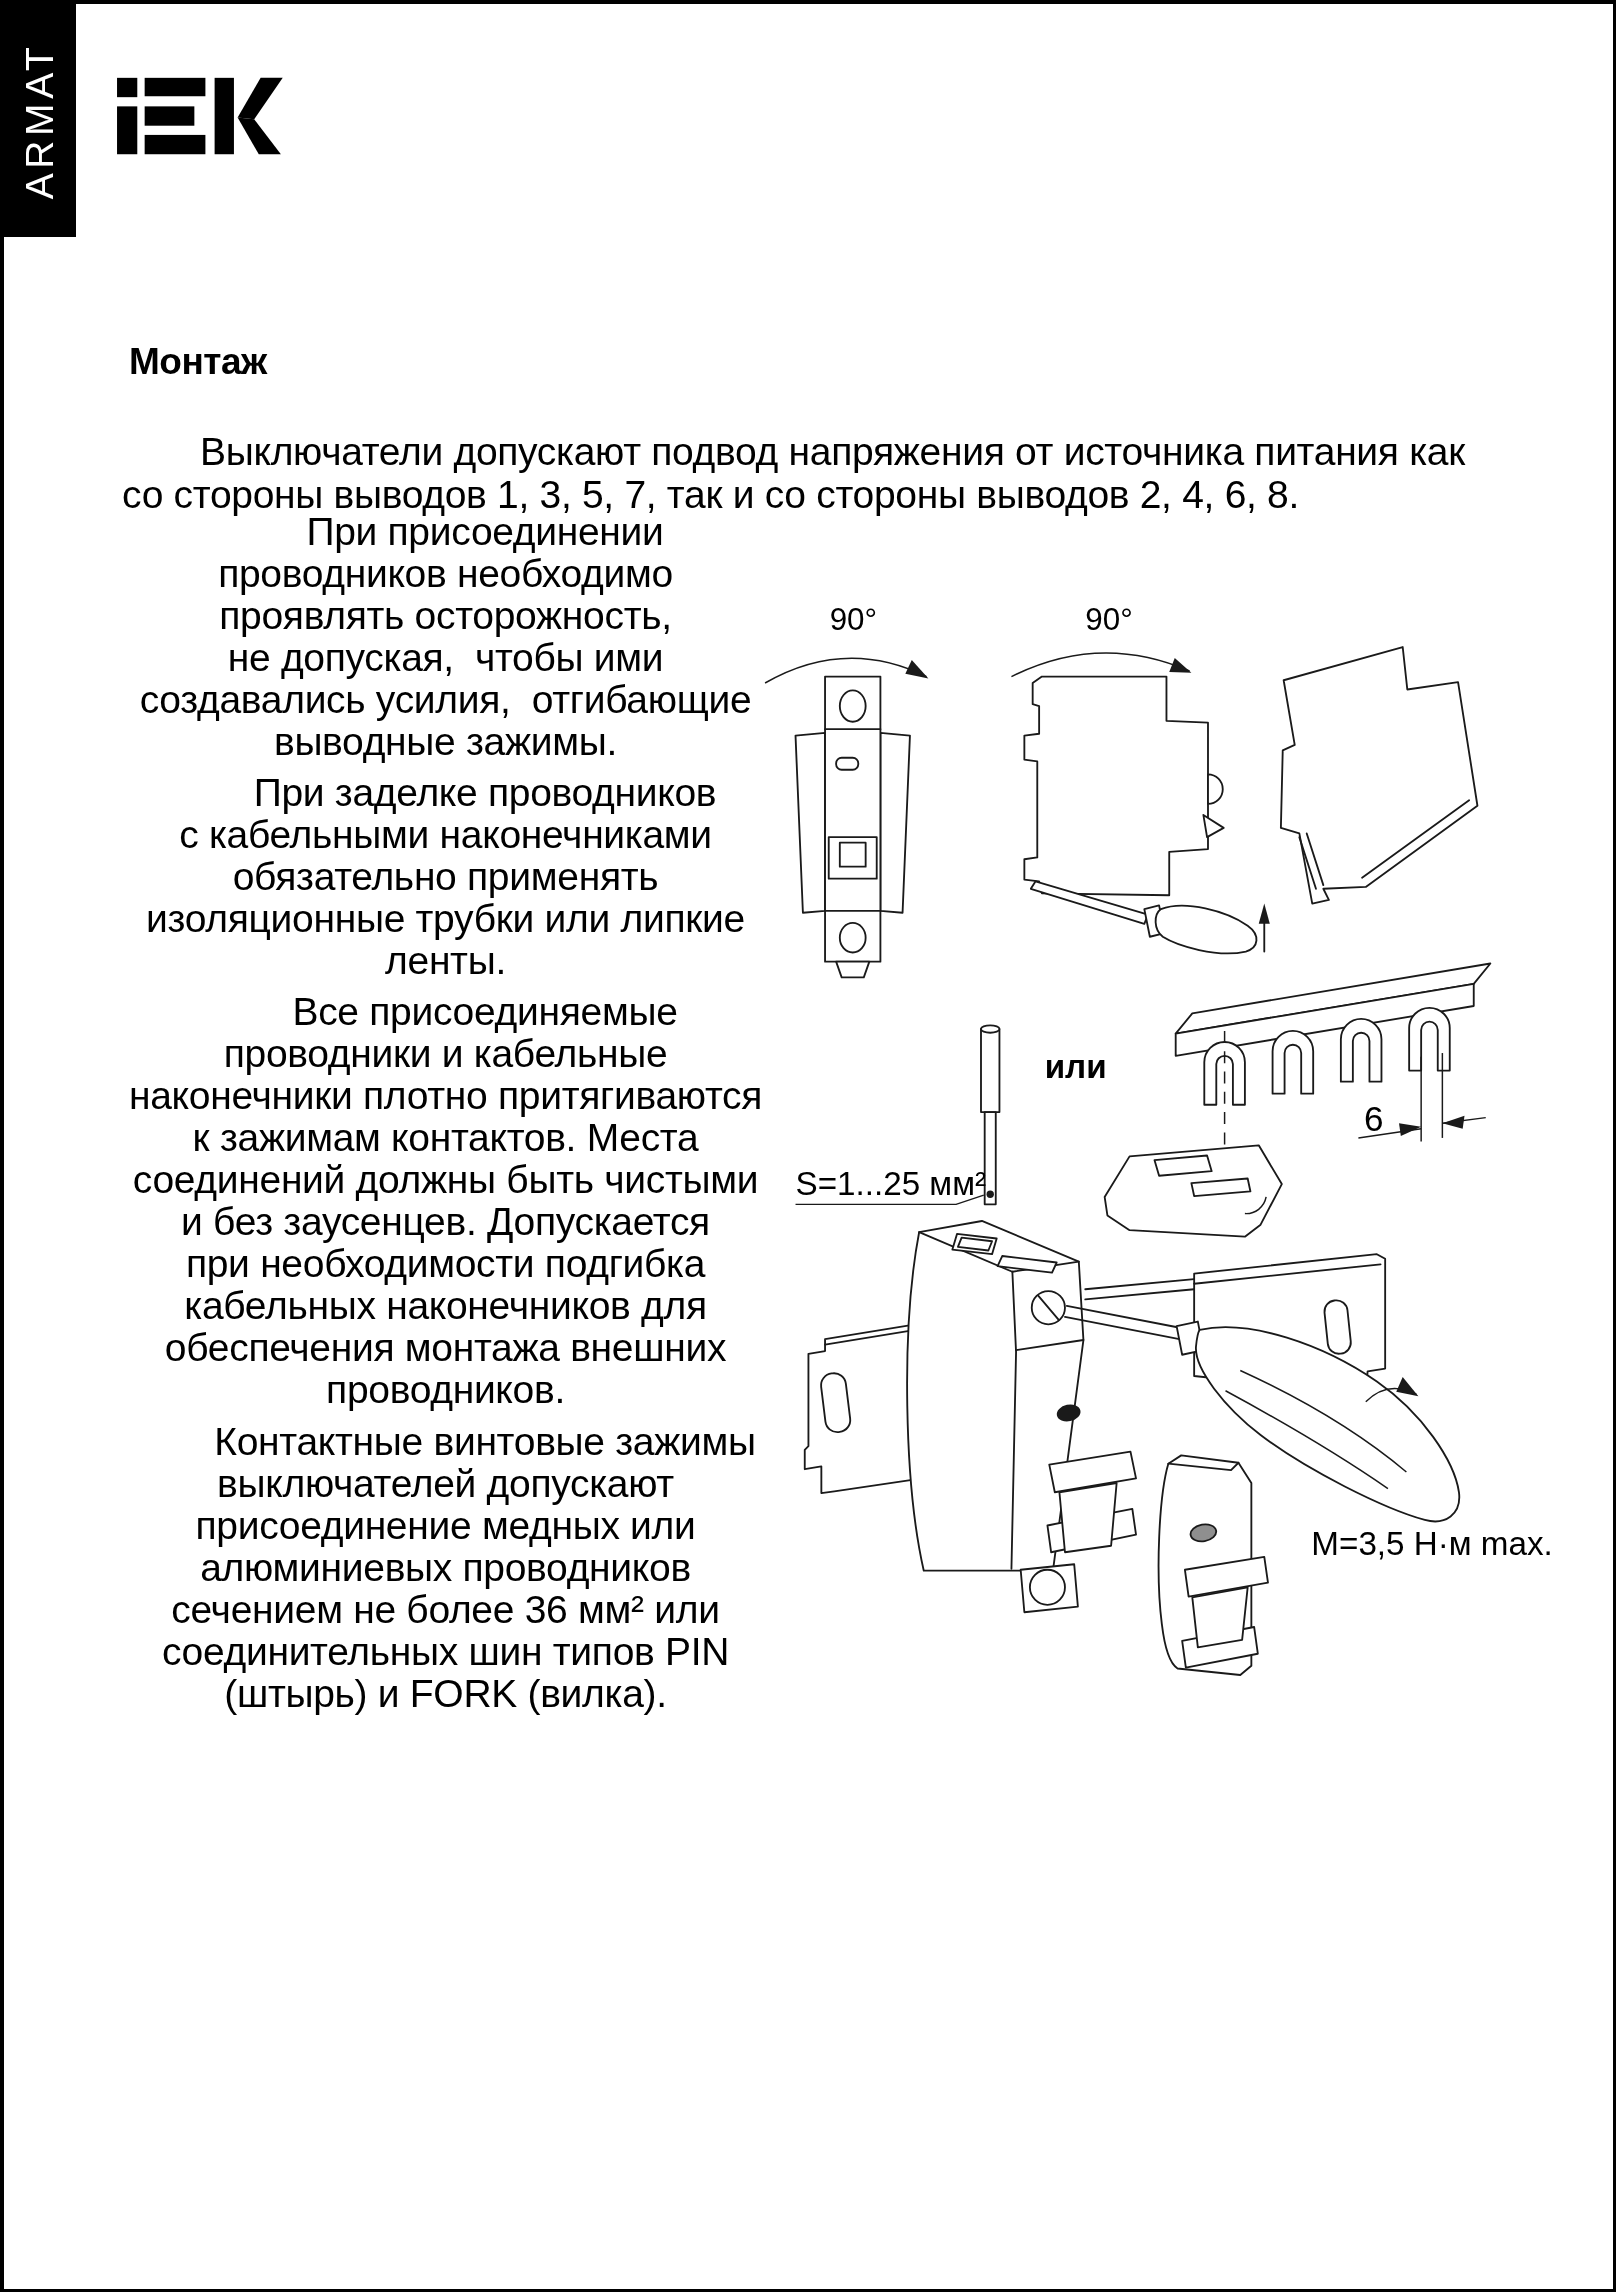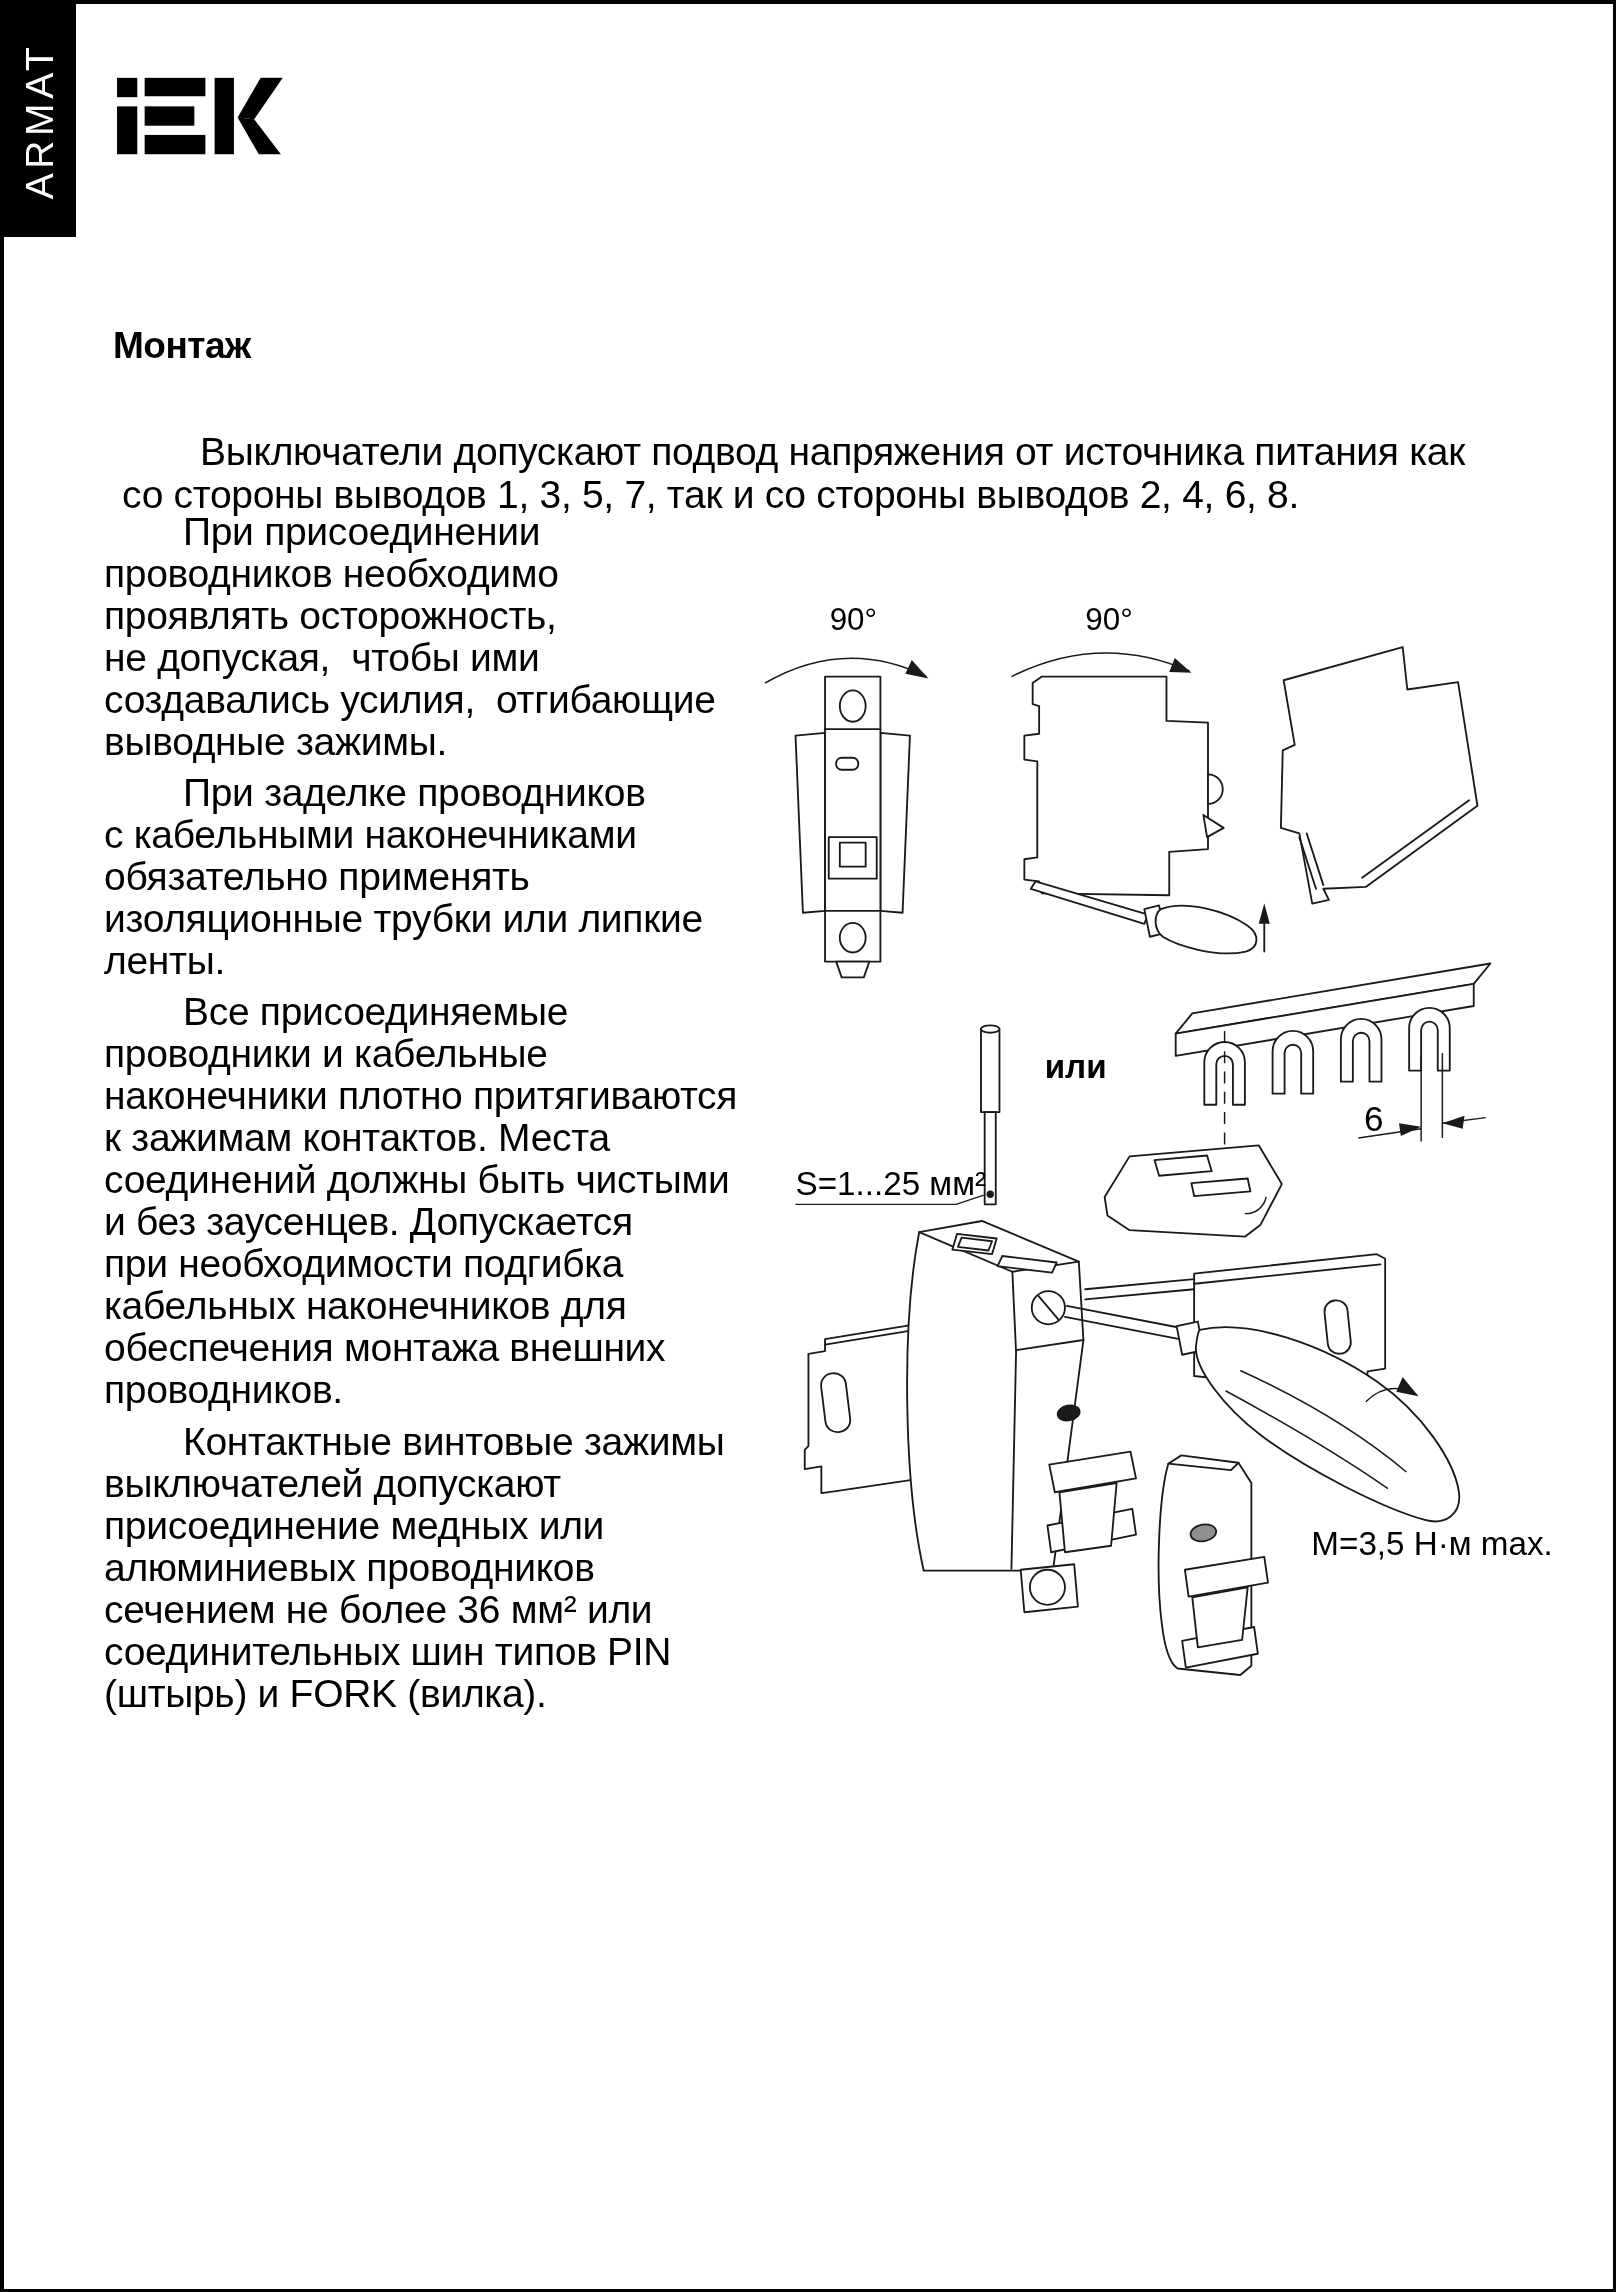--- a/index.html
+++ b/index.html
@@ -11,32 +11,32 @@
   .armat-tab{
     position:absolute;left:0;top:0;width:72px;height:233px;background:#000;
     display:flex;align-items:center;justify-content:center;
   }
   .armat-tab span{
     transform:rotate(-90deg);color:#fff;font-size:39px;letter-spacing:4.6px;
     white-space:nowrap;font-weight:400;
   }
   .iek-logo{position:absolute;left:109px;top:72px;}
   .doc-title{
-    position:absolute;left:109px;top:321px;margin:0;
+    position:absolute;left:109px;top:321px;margin:16px;
     font-size:37px;font-weight:bold;letter-spacing:-0.5px;
   }
   .intro{
     position:absolute;left:118px;top:426px;width:1384px;margin:0;
     font-size:39px;line-height:43px;letter-spacing:-0.3px;
     white-space:pre-wrap;text-indent:78px;
   }
   .left-col{position:absolute;left:100px;top:507px;width:683px;}
   .left-col p{
     margin:0 0 9.2px 0;font-size:39px;line-height:42px;letter-spacing:-0.3px;
-    white-space:pre-wrap;text-indent:79px;
+    white-space:pre-wrap;text-indent:79px;text-align:center;
   }
   .diagram-svg{position:absolute;left:738px;top:591px;}
   .diagram-svg text{font-family:"Liberation Sans","DejaVu Sans",sans-serif;fill:#000;}
   .ln{fill:none;stroke:#1a1a1a;stroke-width:2;stroke-linejoin:round;stroke-linecap:round;}
   .shp{fill:#fff;stroke:#1a1a1a;stroke-width:2;stroke-linejoin:round;}
   .thin{fill:none;stroke:#1a1a1a;stroke-width:1.6;}
   .ah{fill:#1a1a1a;stroke:none;}
   .lbl{font-size:36px;}
   .lbl-sm{font-size:34px;}
   .lbl-b{font-size:36px;font-weight:bold;}

